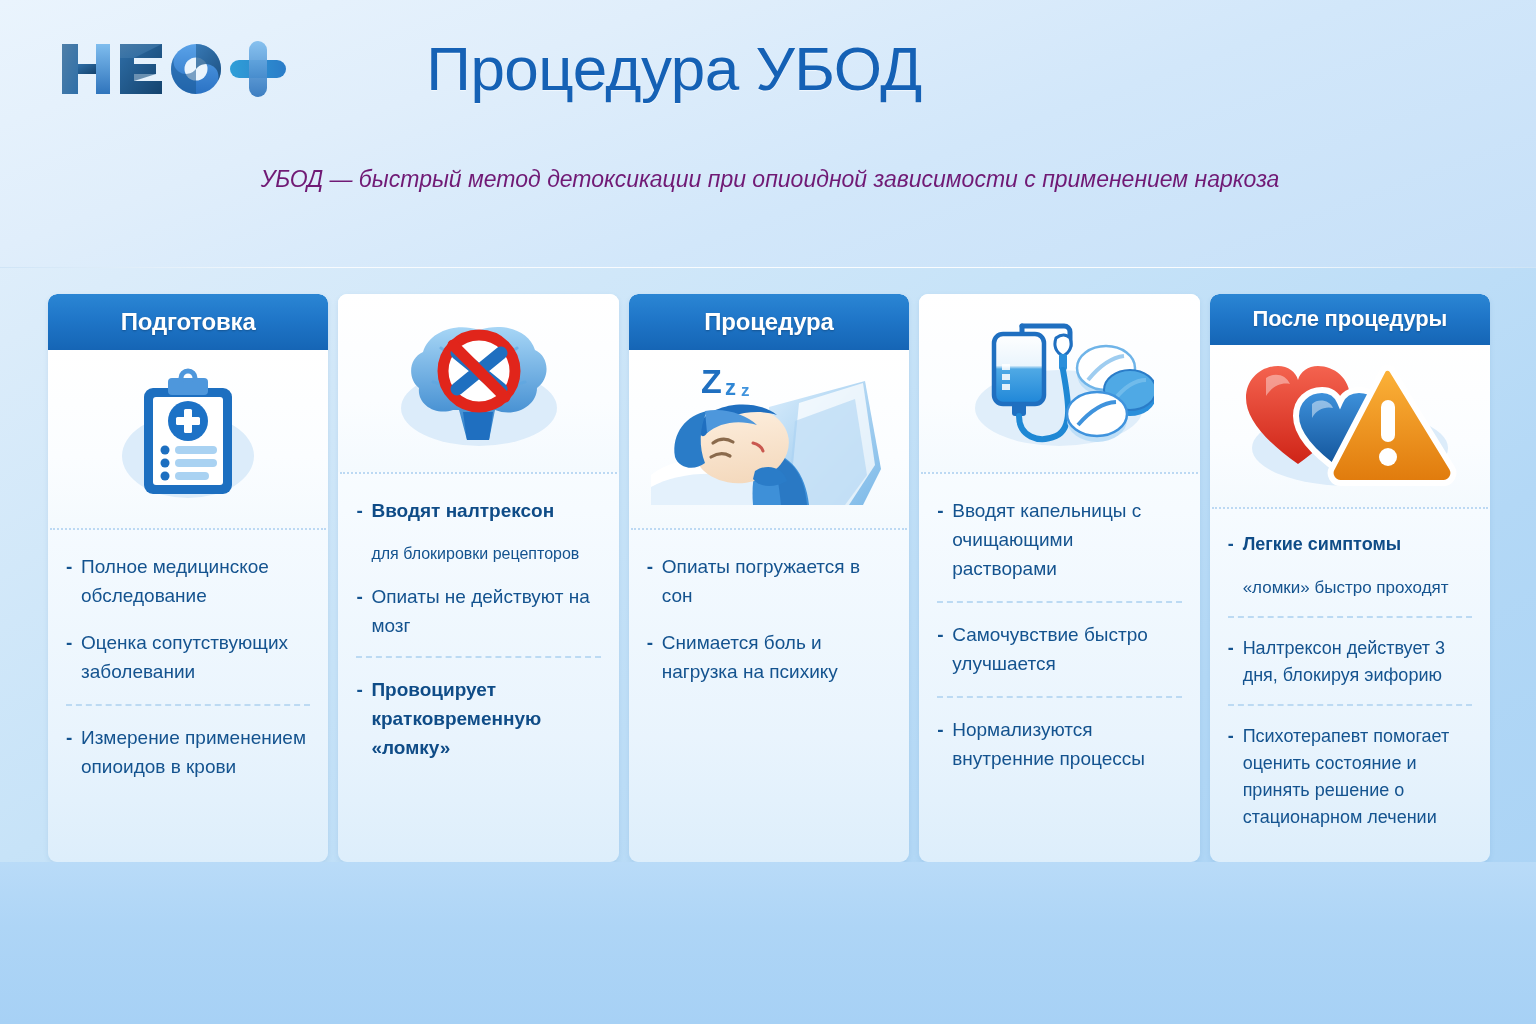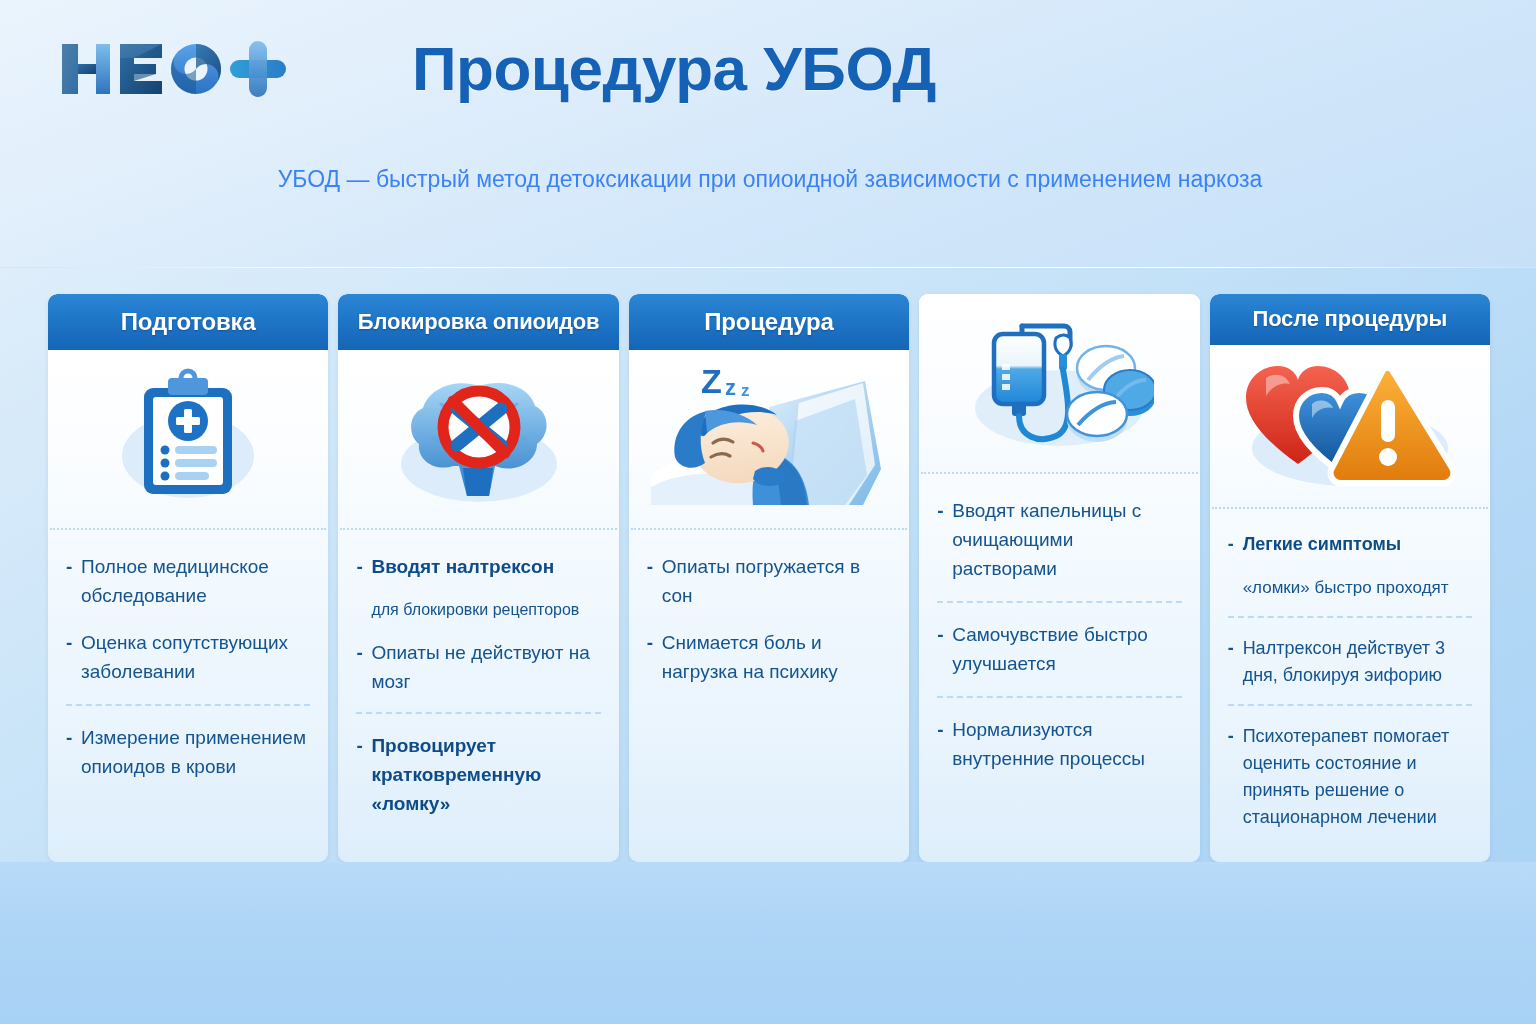--- a/index.html
+++ b/index.html
@@ -39,33 +39,34 @@
     width: 230px; height: 62px;
     display: flex; align-items: center;
   }
 
   
   .title {
     position: absolute;
     left: 0; top: 33px; width: 1348px;
     text-align: center;
     font-size: 62px;
-    font-weight: bold;
+    font-weight: normal;
     color: #1561b5;
     letter-spacing: -0.5px;
     text-shadow: 0 1px 1px rgba(255,255,255,.6);
   }
 
   .subtitle {
     position: absolute;
     left: 180px; top: 160px; width: 1180px;
     text-align: center;
     font-size: 23px;
     line-height: 39px;
-    color: #3b82f6;
+    color: #701a75;
+    font-style: italic;
   }
 
   
   .cards {
     position: absolute;
     left: 48px; top: 294px;
     width: 1442px; height: 568px;
     display: flex;
     gap: 10px;
     border-radius: 30px;
@@ -252,21 +253,20 @@
       </div>
       <div class="item-sep"></div>
       <div class="bullet">
         <span class="dash">-</span>
         <span class="btxt">Измерение применением опиоидов в крови</span>
       </div>
     </div>
   </div>
 
   <div class="card c2">
-    <div class="card-header tight">Блокировка опиоидов</div>
     <div class="card-icon">
       <svg width="180" height="150" viewBox="0 0 180 150">
         <defs>
           <linearGradient id="brg" x1="0" y1="0" x2="0" y2="1">
             <stop offset="0" stop-color="#a7d6f6"></stop>
               <stop offset="1" stop-color="#2a7cc8"></stop>
           </linearGradient>
         </defs>
         <ellipse cx="90" cy="100" rx="78" ry="38" fill="#dcecfa"></ellipse>
         <path d="M90 22 C66 14 40 24 34 44 C20 50 18 70 30 80 C28 96 46 108 64 102 L70 102 L78 132 L100 132 L106 102 C126 110 148 98 148 80 C162 70 160 48 146 42 C140 22 114 14 90 22 Z" fill="url(#brg)"></path>

